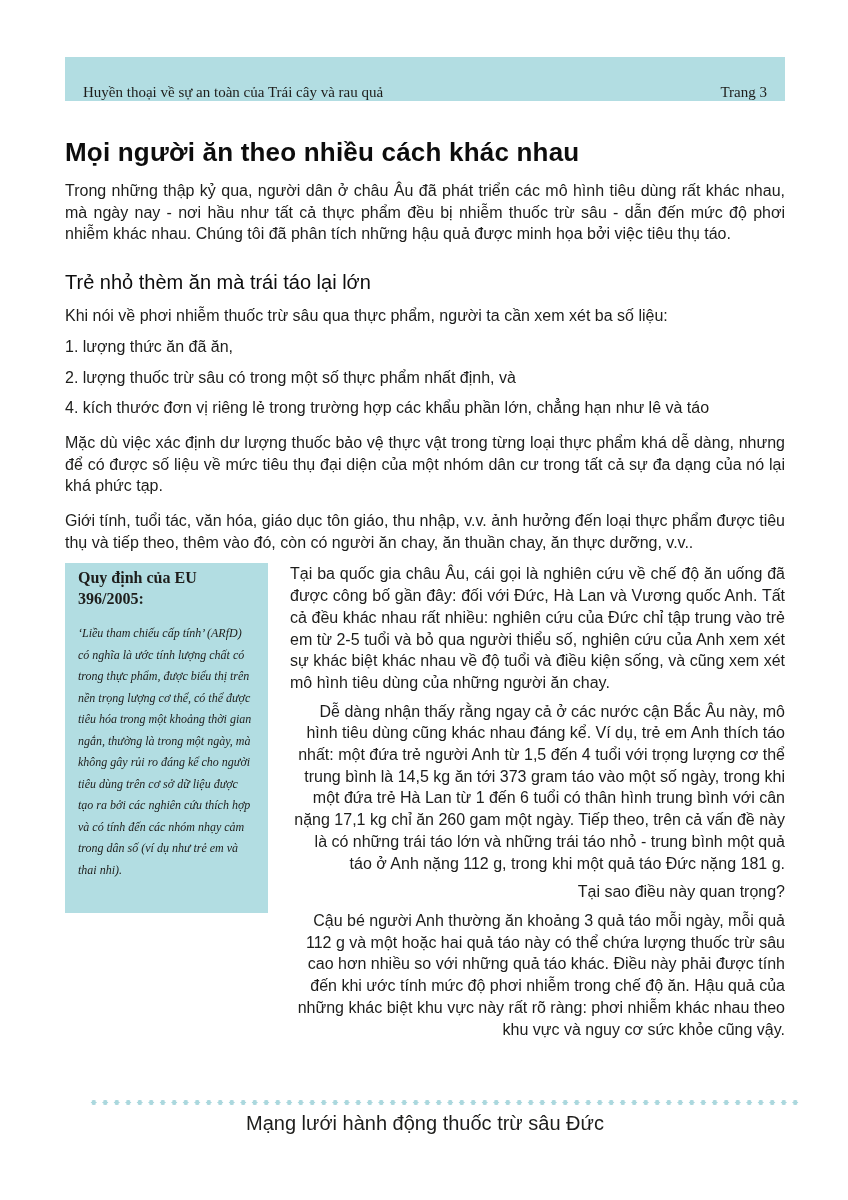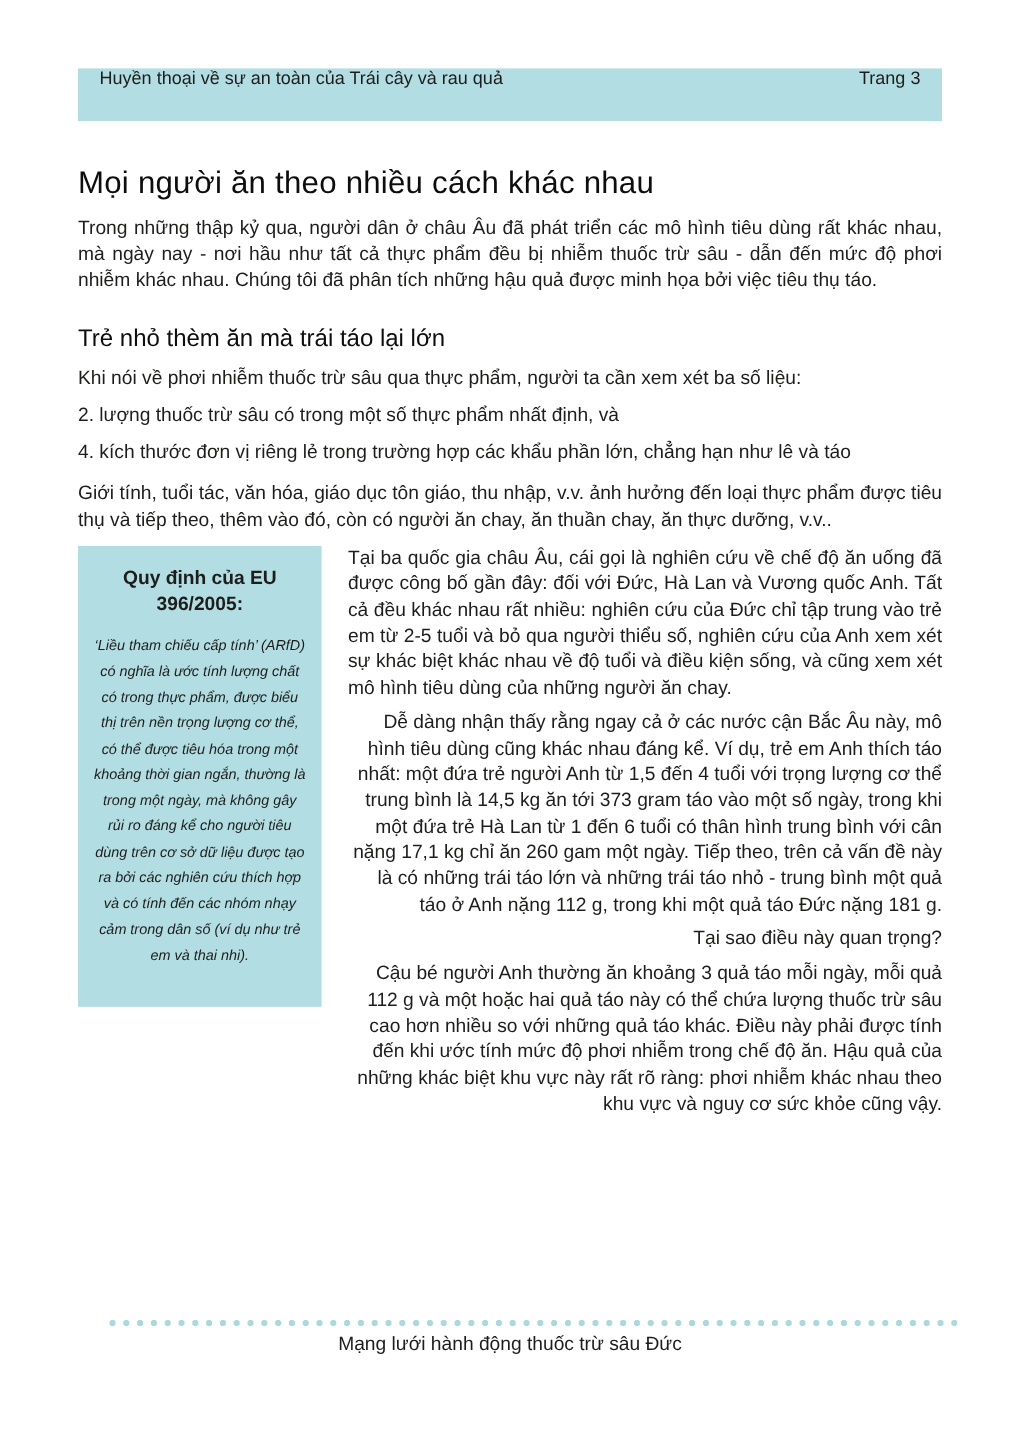--- a/index.html
+++ b/index.html
@@ -17,31 +17,32 @@
     overflow: hidden;
   }
   .sheet { position: absolute; inset: 0; background: #fff; }
   .content { position: absolute; left: 65px; width: 720px; top: 0; }
 
   .band {
     margin-top: 57px;
     height: 44px;
     background: var(--band);
     display: flex;
-    align-items: flex-start;
+    align-items: flex-end;
     justify-content: space-between;
     padding: 0 18px;
     font-size: 15px;
+    font-family: Liberation Serif, serif;
   }
 
   h1 {
     margin-top: 36px;
     font-size: 26px;
     line-height: 30px;
-    font-weight: 400;
+    font-weight: 700;
     color: #0d0d0d;
     letter-spacing: 0.2px;
   }
 
   h2 {
     margin-top: 25px;
     font-size: 20px;
     line-height: 24px;
     font-weight: 400;
     color: #0d0d0d;
@@ -59,22 +60,22 @@
   .columns {
     display: flex;
     gap: 22px;
     margin-top: 10px;
     align-items: flex-start;
   }
   .callout {
     width: 203px;
     flex: 0 0 203px;
     background: var(--band);
-    padding: 17px 13px 32px 13px;
-    text-align: center;
+    padding: 4px 13px 32px 13px;
+    font-family: Liberation Serif, serif;
   }
   .callout-title {
     font-weight: 700;
     font-size: 16px;
     line-height: 21px;
   }
   .callout-body {
     margin-top: 14px;
     font-style: italic;
     font-size: 12px;
@@ -93,21 +94,21 @@
     background-image: radial-gradient(circle at 50% 50%, var(--dots) 2.4px, rgba(0,0,0,0) 2.6px);
     background-size: 11.5px 5px;
     background-repeat: repeat-x;
   }
   .footer-text {
     position: absolute;
     left: 65px;
     width: 720px;
     top: 1112px;
     text-align: center;
-    font-size: 16px;
+    font-size: 20px;
   }
 </style>
 </head>
 <body>
 
 <div class="sheet">
   <div class="content">
 
     <header class="band">
       <span>Huyền thoại về sự an toàn của Trái cây và rau quả</span>
@@ -115,23 +116,25 @@
     </header>
 
     <h1>Mọi người ăn theo nhiều cách khác nhau</h1>
 
     <p class="body just">Trong những thập kỷ qua, người dân ở châu Âu đã phát triển các mô hình tiêu dùng rất khác nhau, mà ngày nay - nơi hầu như tất cả thực phẩm đều bị nhiễm thuốc trừ sâu - dẫn đến mức độ phơi nhiễm khác nhau. Chúng tôi đã phân tích những hậu quả được minh họa bởi việc tiêu thụ táo.</p>
 
     <h2>Trẻ nhỏ thèm ăn mà trái táo lại lớn</h2>
 
     <p class="body lead">Khi nói về phơi nhiễm thuốc trừ sâu qua thực phẩm, người ta cần xem xét ba số liệu:</p>
 
+    <p class="body list-item">1. lượng thức ăn đã ăn,</p>
     <p class="body list-item">2. lượng thuốc trừ sâu có trong một số thực phẩm nhất định, và</p>
     <p class="body list-item">4. kích thước đơn vị riêng lẻ trong trường hợp các khẩu phần lớn, chẳng hạn như lê và táo</p>
 
+    <p class="body just">Mặc dù việc xác định dư lượng thuốc bảo vệ thực vật trong từng loại thực phẩm khá dễ dàng, nhưng để có được số liệu về mức tiêu thụ đại diện của một nhóm dân cư trong tất cả sự đa dạng của nó lại khá phức tạp.</p>
     <p class="body just">Giới tính, tuổi tác, văn hóa, giáo dục tôn giáo, thu nhập, v.v. ảnh hưởng đến loại thực phẩm được tiêu thụ và tiếp theo, thêm vào đó, còn có người ăn chay, ăn thuần chay, ăn thực dưỡng, v.v..</p>
 
     <div class="columns">
 
       <aside class="callout">
         <div class="callout-title">Quy định của EU 396/2005:</div>
         <div class="callout-body">‘Liều tham chiếu cấp tính’ (ARfD) có nghĩa là ước tính lượng chất có trong thực phẩm, được biểu thị trên nền trọng lượng cơ thể, có thể được tiêu hóa trong một khoảng thời gian ngắn, thường là trong một ngày, mà không gây rủi ro đáng kể cho người tiêu dùng trên cơ sở dữ liệu được tạo ra bởi các nghiên cứu thích hợp và có tính đến các nhóm nhạy cảm trong dân số (ví dụ như trẻ em và thai nhi).</div>
       </aside>
 
       <div class="col-text">

